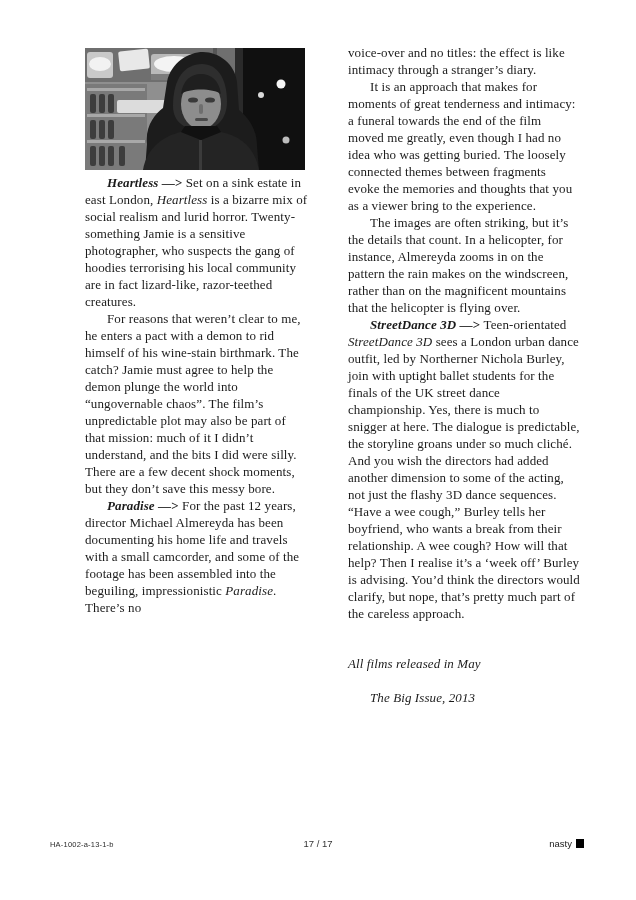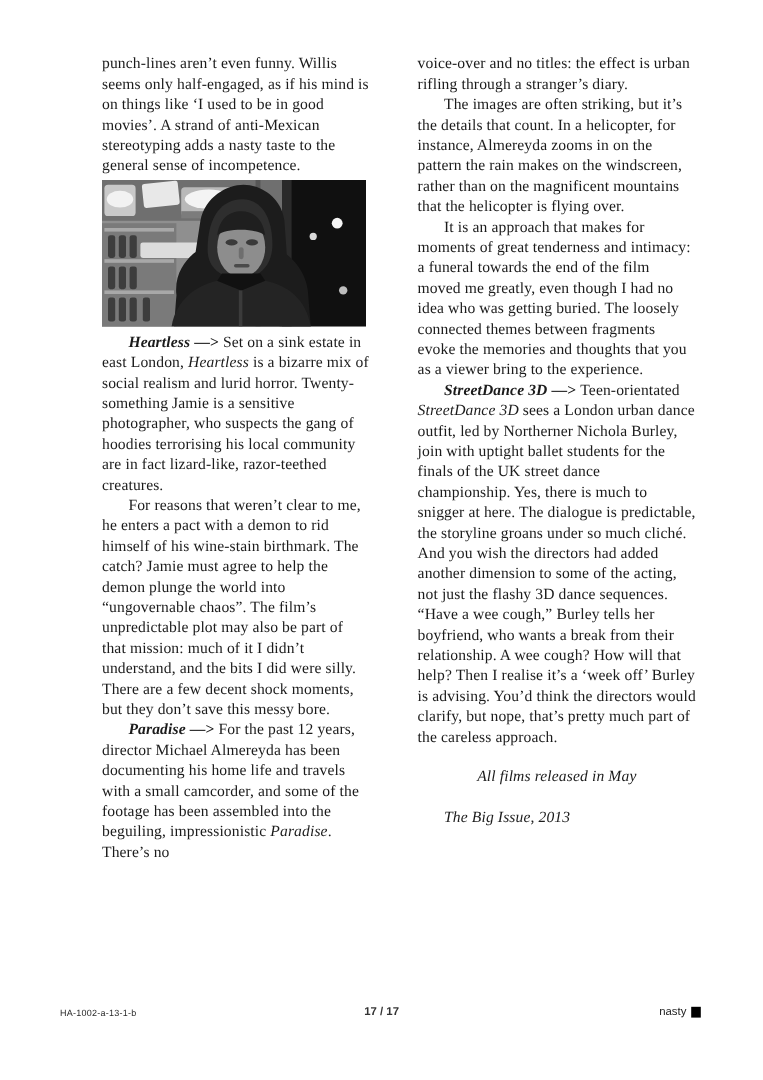--- a/index.html
+++ b/index.html
@@ -20,47 +20,46 @@
     letter-spacing: 0.1px;
   }
   .col-left  { left: 85px;  width: 224px; }
   .col-right { left: 348px; width: 232px; }
   .para { margin: 0; }
   .para.indent { text-indent: 22px; }
   .bi { font-weight: bold; font-style: italic; }
   .i  { font-style: italic; }
   .arrow { font-weight: bold; }
   .credit { font-style: italic; }
-  .credit-release { margin-top: 16px; text-align: center; }
+  .credit-release { margin-top: 33px; }
   .credit-source  { margin-top: 17px; padding-left: 22px; }
   .photo-wrap {
     width: 220px; height: 122px;
     margin: 4px 0 4px 0;
     background: #0d0d0d;
   }
   .photo-wrap svg { display: block; }
   .footer {
     position: absolute;
     left: 0; top: 838px; width: 636px; height: 14px;
     font-family: "Liberation Sans", "DejaVu Sans", sans-serif;
     font-size: 8.5px;
     color: #2a2a2a;
   }
   .footer-code   { position: absolute; left: 50px;  top: 2px; font-size: 7.5px; letter-spacing: 0.2px; }
-  .footer-page   { position: absolute; left: 0; width: 636px; text-align: center; top: 0; font-size: 9.5px; font-weight: bold; color:#333; }
+  .footer-page   { position: absolute; left: 0; width: 636px; text-align: center; top: 0; font-size: 9.5px; font-weight: normal; color:#333; }
   .footer-end    { position: absolute; right: 52px; top: 0; font-size: 9.5px; display: flex; align-items: center; gap: 4px; color:#222; }
   .end-square { display: inline-block; width: 8px; height: 9px; background: #000; }
 </style>
 </head>
 <body>
 
 <div class="page">
 
   <div class="col col-left">
-    <p class="para"><span>punch-lines aren’t even funny. Willis seems only half-engaged, as if his mind is on things like ‘I used to be in good movies’. A strand of anti-Mexican stereotyping adds a nasty taste to the general sense of incompetence.</span></p>
 
     <div class="photo-wrap">
       <svg width="220" height="122" viewBox="0 0 220 122" xmlns="http://www.w3.org/2000/svg">
 
         <rect x="0" y="0" width="160" height="122" fill="#8f8f8f"></rect>
 
         <rect x="150" y="0" width="70" height="122" fill="#101010"></rect>
         <rect x="148" y="0" width="10" height="122" fill="#2a2a2a"></rect>
 
         <rect x="0" y="0" width="150" height="34" fill="#6f6f6f"></rect>
@@ -118,23 +117,23 @@
         <rect x="114" y="92" width="3" height="30" fill="#3b3b3b"></rect>
       </svg>
     </div>
 
     <p class="para indent"><span class="bi">Heartless</span><span class="arrow"> —&gt; </span><span>Set on a sink estate in east London, </span><span class="i">Heartless</span><span> is a bizarre mix of social realism and lurid horror. Twenty-something Jamie is a sensitive photographer, who suspects the gang of hoodies terrorising his local community are in fact lizard-like, razor-teethed creatures.</span></p>
     <p class="para indent"><span>For reasons that weren’t clear to me, he enters a pact with a demon to rid himself of his wine-stain birthmark. The catch? Jamie must agree to help the demon plunge the world into “ungovernable chaos”. The film’s unpredictable plot may also be part of that mission: much of it I didn’t understand, and the bits I did were silly. There are a few decent shock moments, but they don’t save this messy bore.</span></p>
     <p class="para indent"><span class="bi">Paradise</span><span class="arrow"> —&gt; </span><span>For the past 12 years, director Michael Almereyda has been documenting his home life and travels with a small camcorder, and some of the footage has been assembled into the beguiling, impressionistic </span><span class="i">Paradise</span><span>. There’s no</span></p>
   </div>
 
   <div class="col col-right">
-    <p class="para"><span>voice-over and no titles: the effect is urban rifling through a stranger’s diary.</span></p>
+    <p class="para"><span>voice-over and no titles: the effect is like intimacy through a stranger’s diary.</span></p>
+    <p class="para indent"><span>It is an approach that makes for moments of great tenderness and intimacy: a funeral towards the end of the film moved me greatly, even though I had no idea who was getting buried. The loosely connected themes between fragments evoke the memories and thoughts that you as a viewer bring to the experience.</span></p>
     <p class="para indent"><span>The images are often striking, but it’s the details that count. In a helicopter, for instance, Almereyda zooms in on the pattern the rain makes on the windscreen, rather than on the magnificent mountains that the helicopter is flying over.</span></p>
-    <p class="para indent"><span>It is an approach that makes for moments of great tenderness and intimacy: a funeral towards the end of the film moved me greatly, even though I had no idea who was getting buried. The loosely connected themes between fragments evoke the memories and thoughts that you as a viewer bring to the experience.</span></p>
     <p class="para indent"><span class="bi">StreetDance 3D</span><span class="arrow"> —&gt; </span><span>Teen-orientated </span><span class="i">StreetDance 3D</span><span> sees a London urban dance outfit, led by Northerner Nichola Burley, join with uptight ballet students for the finals of the UK street dance championship. Yes, there is much to snigger at here. The dialogue is predictable, the storyline groans under so much cliché. And you wish the directors had added another dimension to some of the acting, not just the flashy 3D dance sequences. “Have a wee cough,” Burley tells her boyfriend, who wants a break from their relationship. A wee cough? How will that help? Then I realise it’s a ‘week off’ Burley is advising. You’d think the directors would clarify, but nope, that’s pretty much part of the careless approach.</span></p>
     <p class="para credit credit-release">All films released in May</p>
     <p class="para credit credit-source">The Big Issue, 2013</p>
   </div>
 
   <div class="footer">
     <span class="footer-code">HA-1002-a-13-1-b</span>
     <span class="footer-page">17 / 17</span>
     <span class="footer-end">
       <span>nasty</span>

